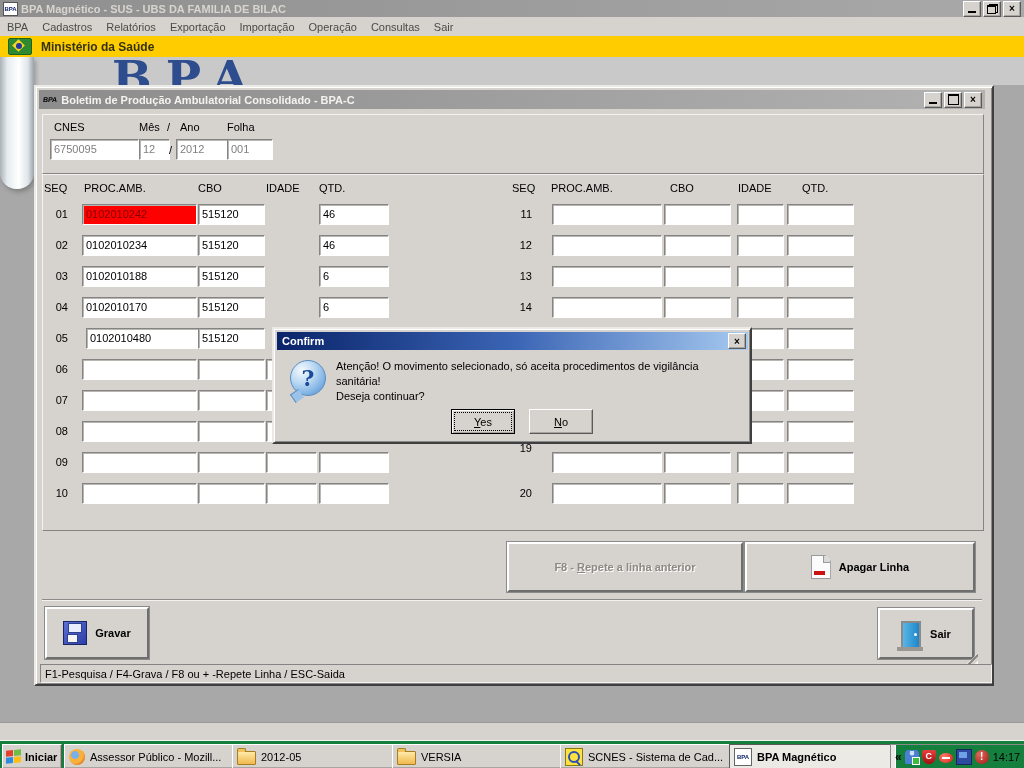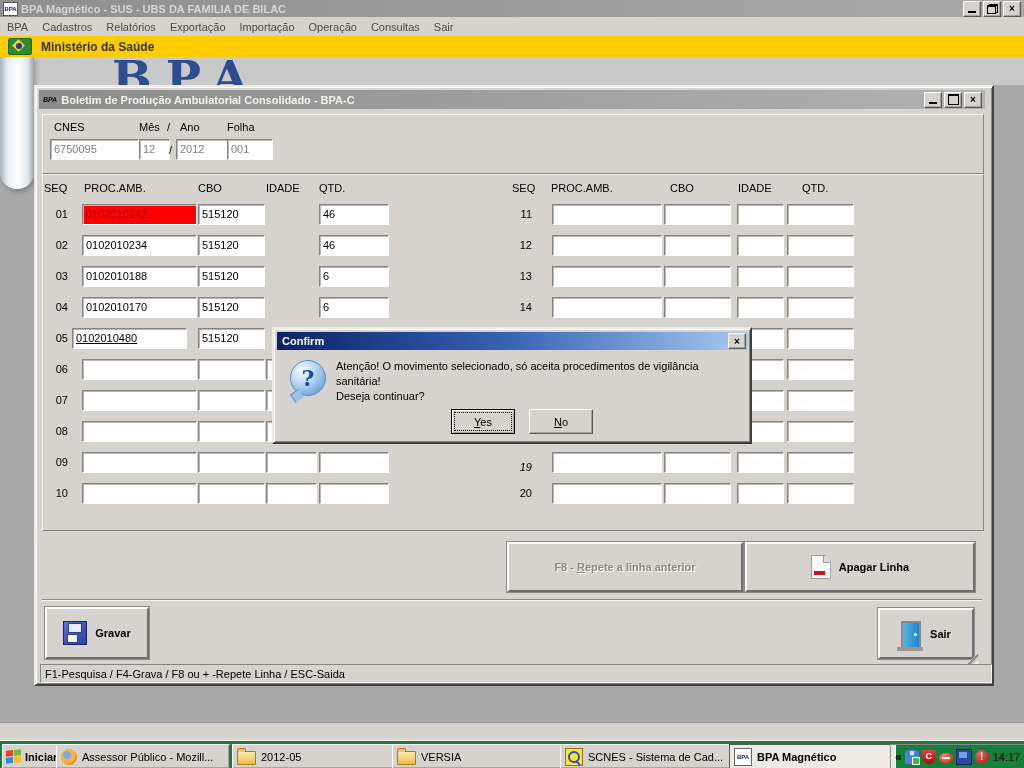--- a/index.html
+++ b/index.html
@@ -223,21 +223,21 @@
         <div class="abs box" style="left: 283px; top: 148px; width: 65px; height: 19px;">46</div>
         <div class="seq-cell" style="left: 6px; top: 183px; width: 26px;">03</div>
         <div class="abs box" style="left: 46px; top: 179px; width: 110px; height: 19px;">0102010188</div>
         <div class="abs box" style="left: 162px; top: 179px; width: 62px; height: 19px;">515120</div>
         <div class="abs box" style="left: 283px; top: 179px; width: 65px; height: 19px;">6</div>
         <div class="seq-cell" style="left: 6px; top: 214px; width: 26px;">04</div>
         <div class="abs box" style="left: 46px; top: 210px; width: 110px; height: 19px;">0102010170</div>
         <div class="abs box" style="left: 162px; top: 210px; width: 62px; height: 19px;">515120</div>
         <div class="abs box" style="left: 283px; top: 210px; width: 65px; height: 19px;">6</div>
         <div class="seq-cell" style="left: 6px; top: 245px; width: 26px;">05</div>
-        <div class="abs box" style="left: 36px; top: 241px; width: 110px; height: 19px; text-decoration: underline;">0102010480</div>
+        <div class="abs box" style="left: 50px; top: 241px; width: 110px; height: 19px;">0102010480</div>
         <div class="abs box" style="left: 162px; top: 241px; width: 62px; height: 19px;">515120</div>
         <div class="abs box" style="left: 283px; top: 241px; width: 65px; height: 19px;"></div>
         <div class="seq-cell" style="left: 6px; top: 276px; width: 26px;">06</div>
         <div class="abs box" style="left: 46px; top: 272px; width: 110px; height: 19px;"></div>
         <div class="abs box" style="left: 162px; top: 272px; width: 62px; height: 19px;"></div>
         <div class="abs box" style="left: 230px; top: 272px; width: 46px; height: 19px;"></div>
         <div class="abs box" style="left: 283px; top: 272px; width: 65px; height: 19px;"></div>
         <div class="seq-cell" style="left: 6px; top: 307px; width: 26px;">07</div>
         <div class="abs box" style="left: 46px; top: 303px; width: 110px; height: 19px;"></div>
         <div class="abs box" style="left: 162px; top: 303px; width: 62px; height: 19px;"></div>
@@ -291,21 +291,21 @@
         <div class="seq-cell" style="left: 470px; top: 307px; width: 26px;">17</div>
         <div class="abs box" style="left: 516px; top: 303px; width: 105px; height: 19px;"></div>
         <div class="abs box" style="left: 628px; top: 303px; width: 62px; height: 19px;"></div>
         <div class="abs box" style="left: 701px; top: 303px; width: 42px; height: 19px;"></div>
         <div class="abs box" style="left: 751px; top: 303px; width: 62px; height: 19px;"></div>
         <div class="seq-cell" style="left: 470px; top: 338px; width: 26px;">18</div>
         <div class="abs box" style="left: 516px; top: 334px; width: 105px; height: 19px;"></div>
         <div class="abs box" style="left: 628px; top: 334px; width: 62px; height: 19px;"></div>
         <div class="abs box" style="left: 701px; top: 334px; width: 42px; height: 19px;"></div>
         <div class="abs box" style="left: 751px; top: 334px; width: 62px; height: 19px;"></div>
-        <div class="seq-cell" style="left: 470px; top: 374px; width: 26px; font-style: italic;">19</div>
+        <div class="seq-cell" style="left: 470px; top: 355px; width: 26px;">19</div>
         <div class="abs box" style="left: 516px; top: 365px; width: 105px; height: 19px;"></div>
         <div class="abs box" style="left: 628px; top: 365px; width: 62px; height: 19px;"></div>
         <div class="abs box" style="left: 701px; top: 365px; width: 42px; height: 19px;"></div>
         <div class="abs box" style="left: 751px; top: 365px; width: 62px; height: 19px;"></div>
         <div class="seq-cell" style="left: 470px; top: 400px; width: 26px;">20</div>
         <div class="abs box" style="left: 516px; top: 396px; width: 105px; height: 19px;"></div>
         <div class="abs box" style="left: 628px; top: 396px; width: 62px; height: 19px;"></div>
         <div class="abs box" style="left: 701px; top: 396px; width: 42px; height: 19px;"></div>
         <div class="abs box" style="left: 751px; top: 396px; width: 62px; height: 19px;"></div>
       </div>
@@ -359,21 +359,21 @@
     <div class="startbtn">
       <span class="winflag">
           <i></i>
           <i></i>
           <i></i>
           <i></i>
         </span>
       <span>Iniciar</span>
     </div>
     <div id="taskhost">
-        <div class="taskbtn" style="left: 56px; width: 164px;">
+        <div class="taskbtn" style="left: 64px; width: 164px;">
           <span class="ticon firefox"></span>
           <span>Assessor Público - Mozill...</span>
         </div>
         <div class="taskbtn" style="left: 232px; width: 156px;">
           <span class="ticon folder"></span>
           <span>2012-05</span>
         </div>
         <div class="taskbtn" style="left: 392px; width: 164px;">
           <span class="ticon folder"></span>
           <span>VERSIA</span>

